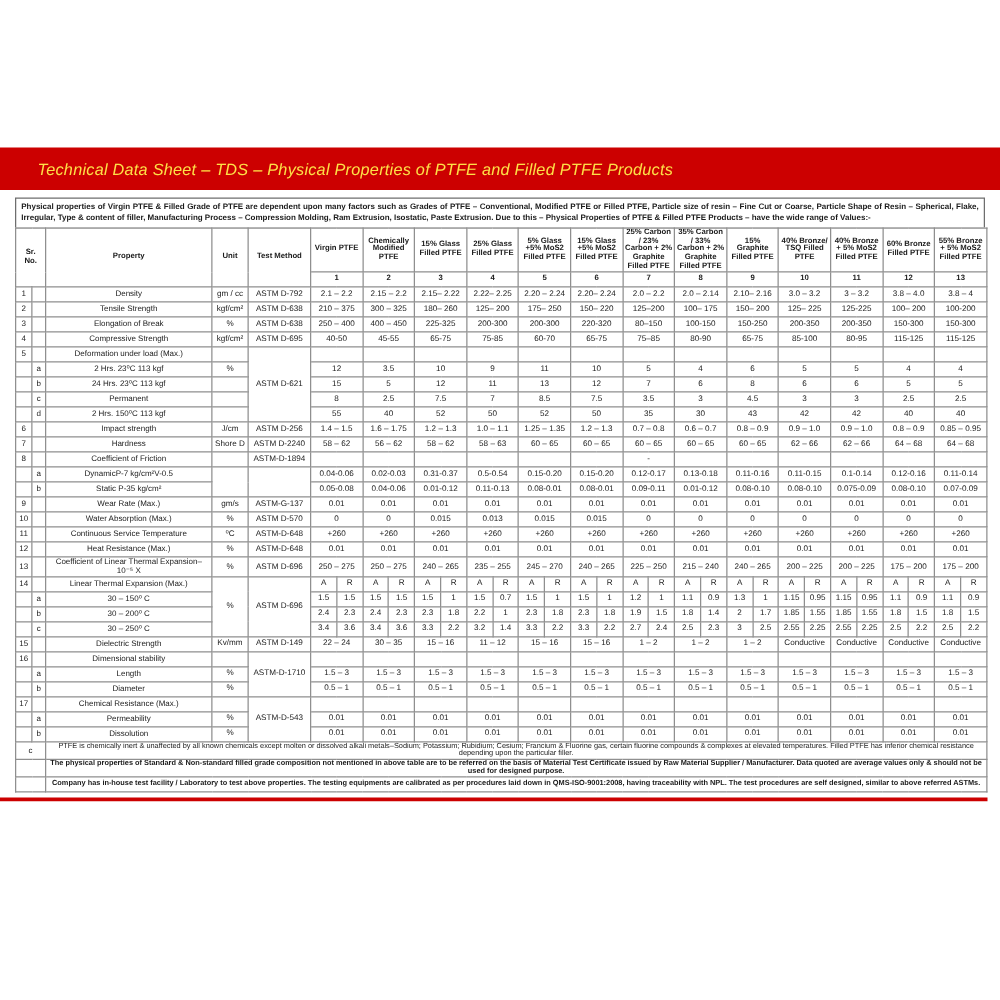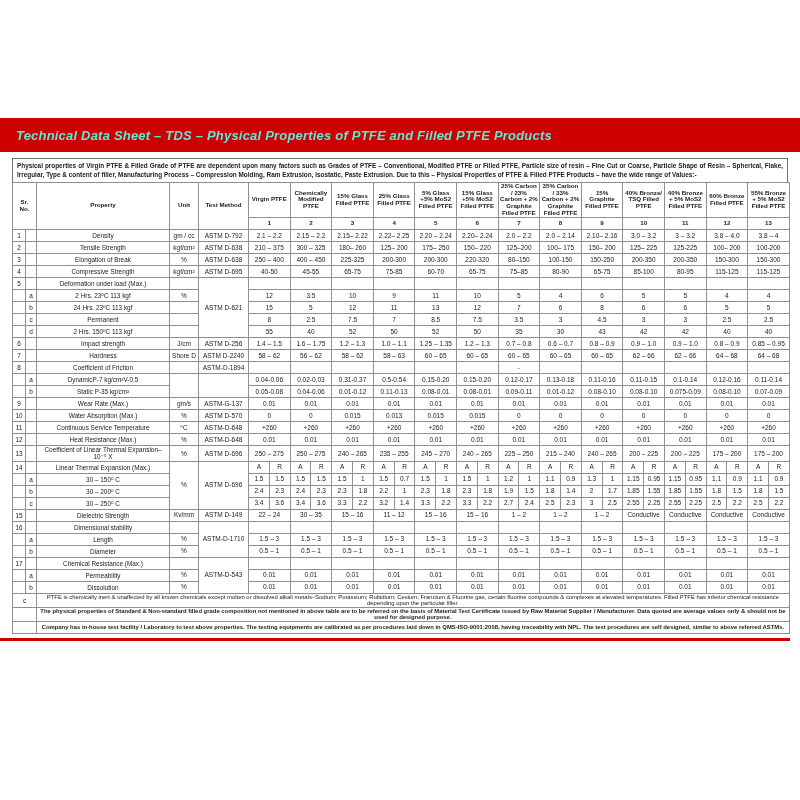--- a/index.html
+++ b/index.html
@@ -6,21 +6,21 @@
   body{
     width:800px;height:800px;background:#ffffff;position:relative;overflow:hidden;
     font-family:"Liberation Sans","DejaVu Sans",sans-serif;color:#1b1b1b;
     -webkit-font-smoothing:antialiased;
   }
   .banner{
     position:absolute;left:0;top:118px;width:800px;height:34px;background:#cc0000;
     display:flex;align-items:center;
   }
   .banner .title{
-    padding-left:16px;color:#5eead4;font-size:13px;font-weight:bold;font-style:italic;
+    padding-left:30px;color:#fde047;font-size:13px;font-weight:normal;font-style:italic;
     letter-spacing:.2px;white-space:nowrap;
   }
   .content{position:absolute;left:12px;top:158px;width:776px;}
   .intro{
     border:1px solid #6e6e6e;padding:2px 4px;font-size:6.4px;font-weight:bold;
     line-height:1.45;text-align:justify;background:#fff;
   }
   table.tds{
     border-collapse:collapse;table-layout:fixed;width:776px;margin-top:-1px;
     font-size:6.5px;background:#fff;

